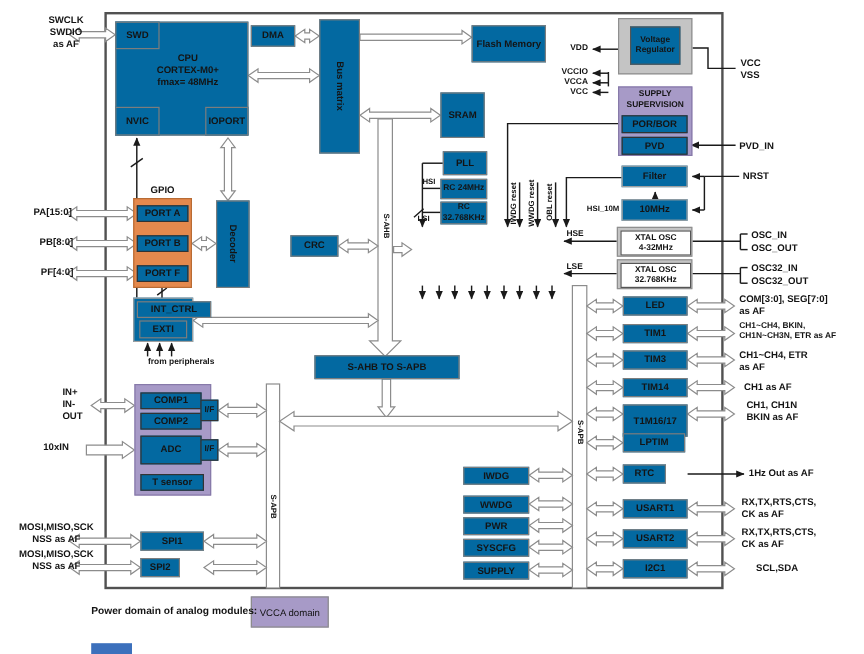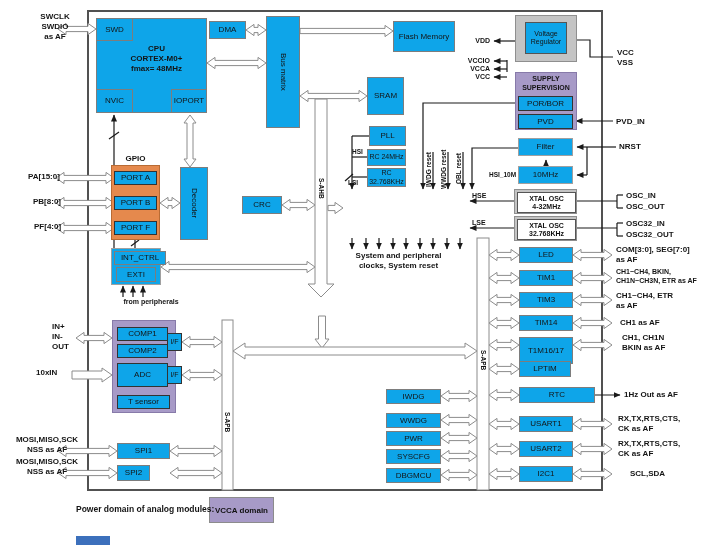--- a/index.html
+++ b/index.html
@@ -1,41 +1,41 @@
 <!DOCTYPE html>
 <html><head>
 <meta charset="utf-8">
 <style>
   html,body{margin:0;padding:0;background:#fff;}
   #stage{position:relative;width:720px;height:545px;background:#fff;overflow:hidden;
          font-family:"Liberation Sans",sans-serif;color:#111;}
   #boundary{position:absolute;left:87px;top:10px;width:516px;height:481px;
             border:2px solid #515151;box-sizing:border-box;z-index:0;}
   #wires{position:absolute;left:0;top:0;z-index:1;}
-  .blk{position:absolute;z-index:2;box-sizing:border-box;background:#0ea5e9;border:1px solid #7d7d7d;
+  .blk{position:absolute;z-index:2;box-sizing:border-box;background:#0369a1;border:1px solid #7d7d7d;
        display:flex;align-items:center;justify-content:center;text-align:center;
-       font-size:8px;font-weight:normal;line-height:1.18;white-space:pre-line;color:#141414;}
+       font-size:8px;font-weight:bold;line-height:1.18;white-space:pre-line;color:#141414;}
   .cont{position:absolute;z-index:2;box-sizing:border-box;}
   .c-orange{background:#e5894d;border:1px solid #b86b34;}
   .c-purple{background:#a79ac7;border:1px solid #877aa9;}
   .c-gray{background:#c4c4c4;border:1px solid #8f8f8f;}
   .vert{writing-mode:vertical-rl;}
   .lbl{position:absolute;z-index:3;font-size:8px;font-weight:bold;line-height:1.22;
        white-space:pre-line;color:#141414;}
   .lbl.sm{font-size:7px;}
   .lbl.tiny{font-size:6.5px;}
   .ctr{text-align:center;}
   .rlab{position:absolute;z-index:3;writing-mode:vertical-rl;transform:rotate(180deg);
         font-size:6.5px;font-weight:bold;display:flex;align-items:center;justify-content:center;}
   .vbar{position:absolute;z-index:3;writing-mode:vertical-rl;display:flex;align-items:center;
         justify-content:center;font-size:6.5px;font-weight:bold;}
   .xin{border:1px solid #555;background:#fff;width:100%;height:100%;display:flex;align-items:center;
        justify-content:center;white-space:pre-line;font-size:7px;font-weight:bold;line-height:1.12;text-align:center;}
   .legend-box{position:absolute;z-index:2;box-sizing:border-box;display:flex;align-items:center;
-       justify-content:center;font-size:8px;font-weight:bold;border:1px solid #8c8c8c;}
+       justify-content:center;font-size:8px;font-weight:normal;border:1px solid #8c8c8c;}
   .sw-vcca{background:#a79ac7;} .sw-vcc{background:#c4c4c4;} .sw-vccio{background:#ec974e;}
   #bluestrip{position:absolute;left:76px;top:536px;width:34px;height:9px;background:#3c70bc;z-index:2;}
 </style>
 </head>
 <body>
 
 <div id="stage">
   <div id="boundary"></div>
 
   <svg id="wires" width="720" height="545" viewBox="0 0 720 545">
@@ -158,59 +158,58 @@
   <div class="blk vert" style="left:266px;top:16px;width:34px;height:112px">Bus matrix</div>
   <div class="blk" style="left:393px;top:21px;width:62px;height:31px">Flash Memory</div>
   <div class="blk" style="left:367px;top:77px;width:37px;height:38px">SRAM</div>
 
   <div class="blk" style="left:369px;top:126px;width:37px;height:20px">PLL</div>
   <div class="blk" style="left:367px;top:149px;width:39px;height:17px;font-size:7px">RC 24MHz</div>
   <div class="blk" style="left:367px;top:168px;width:39px;height:19px;font-size:7px">RC
 32.768KHz</div>
   <div class="lbl tiny" style="left:352px;top:148px">HSI</div>
   <div class="lbl tiny" style="left:348px;top:179px">LSI</div>
-  <div class="lbl ctr" style="left:337px;top:251px;width:123px">System and peripheral
-clocks, System reset</div>
   <div class="rlab" style="left:424px;top:148px;width:9px;height:42px">IWDG reset</div>
   <div class="rlab" style="left:439px;top:148px;width:9px;height:42px">WWDG reset</div>
   <div class="rlab" style="left:454px;top:148px;width:9px;height:42px">OBL reset</div>
   <div class="lbl sm" style="left:472px;top:192px">HSE</div>
   <div class="lbl sm" style="left:472px;top:219px">LSE</div>
   <div class="blk" style="left:242px;top:196px;width:40px;height:18px">CRC</div>
   <div class="vbar" style="left:315px;top:158px;width:13px;height:60px">S-AHB</div>
+  <div class="blk" style="left:262px;top:296px;width:121px;height:20px">S-AHB TO S-APB</div>
   <div class="vbar" style="left:222px;top:396px;width:11px;height:52px">S-APB</div>
   <div class="vbar" style="left:477px;top:333px;width:12px;height:55px">S-APB</div>
 
   <div class="lbl ctr" style="left:111px;top:154px;width:49px">GPIO</div>
   <div class="cont c-orange" style="left:111px;top:165px;width:49px;height:75px"></div>
   <div class="blk" style="left:114px;top:171px;width:43px;height:14px;border-color:#333">PORT A</div>
   <div class="blk" style="left:114px;top:196px;width:43px;height:14px;border-color:#333">PORT B</div>
   <div class="blk" style="left:114px;top:221px;width:43px;height:14px;border-color:#333">PORT F</div>
   <div class="blk vert" style="left:180px;top:167px;width:28px;height:73px">Decoder</div>
   <div class="blk" style="left:111px;top:248px;width:50px;height:37px;border-color:#a0a0a0"></div>
-  <div class="blk" style="left:114px;top:251px;width:52px;height:14px">INT_CTRL</div>
+  <div class="blk" style="left:114px;top:251px;width:62px;height:14px">INT_CTRL</div>
   <div class="blk" style="left:116px;top:267px;width:40px;height:15px">EXTI</div>
   <div class="lbl sm ctr" style="left:110px;top:298px;width:82px">from peripherals</div>
 
   <div class="cont c-purple" style="left:112px;top:320px;width:64px;height:93px"></div>
   <div class="blk" style="left:117px;top:327px;width:51px;height:14px;border-color:#333">COMP1</div>
   <div class="blk" style="left:117px;top:344px;width:51px;height:14px;border-color:#333">COMP2</div>
   <div class="blk" style="left:167px;top:333px;width:15px;height:18px;font-size:7px;border-color:#333">I/F</div>
   <div class="blk" style="left:117px;top:363px;width:51px;height:24px;border-color:#333">ADC</div>
   <div class="blk" style="left:167px;top:366px;width:15px;height:18px;font-size:7px;border-color:#333">I/F</div>
   <div class="blk" style="left:117px;top:395px;width:53px;height:14px;border-color:#333">T sensor</div>
 
   <div class="blk" style="left:117px;top:443px;width:53px;height:16px">SPI1</div>
   <div class="blk" style="left:117px;top:465px;width:33px;height:16px">SPI2</div>
 
   <div class="blk" style="left:386px;top:389px;width:55px;height:15px">IWDG</div>
   <div class="blk" style="left:386px;top:413px;width:55px;height:15px">WWDG</div>
   <div class="blk" style="left:386px;top:431px;width:55px;height:15px">PWR</div>
   <div class="blk" style="left:386px;top:449px;width:55px;height:15px">SYSCFG</div>
-  <div class="blk" style="left:386px;top:468px;width:55px;height:15px">DBGMCU</div>
+  <div class="blk" style="left:386px;top:468px;width:55px;height:15px">SUPPLY</div>
 
   <div class="cont c-gray" style="left:515px;top:15px;width:62px;height:47px"></div>
   <div class="blk sm" style="left:525px;top:22px;width:42px;height:32px;font-size:7px;border-color:#555">Voltage
 Regulator</div>
   <div class="cont c-purple" style="left:515px;top:72px;width:62px;height:58px"></div>
   <div class="lbl sm ctr" style="left:516px;top:75px;width:60px">SUPPLY
 SUPERVISION</div>
   <div class="blk" style="left:518px;top:96px;width:55px;height:15px;border-color:#333">POR/BOR</div>
   <div class="blk" style="left:518px;top:114px;width:55px;height:15px;border-color:#333">PVD</div>
   <div class="blk" style="left:518px;top:138px;width:55px;height:18px;border-color:#a0a0a0">Filter</div>
@@ -224,21 +223,21 @@
     <div class="xin">XTAL OSC
 32.768KHz</div>
   </div>
 
   <div class="blk" style="left:519px;top:247px;width:54px;height:16px">LED</div>
   <div class="blk" style="left:519px;top:270px;width:54px;height:16px">TIM1</div>
   <div class="blk" style="left:519px;top:292px;width:54px;height:16px">TIM3</div>
   <div class="blk" style="left:519px;top:315px;width:54px;height:16px">TIM14</div>
   <div class="blk" style="left:519px;top:337px;width:54px;height:27px">T1M16/17</div>
   <div class="blk" style="left:519px;top:361px;width:52px;height:16px">LPTIM</div>
-  <div class="blk" style="left:519px;top:387px;width:76px;height:16px">RTC</div>
+  <div class="blk" style="left:519px;top:387px;width:36px;height:16px">RTC</div>
   <div class="blk" style="left:519px;top:416px;width:54px;height:16px">USART1</div>
   <div class="blk" style="left:519px;top:441px;width:54px;height:16px">USART2</div>
   <div class="blk" style="left:519px;top:466px;width:54px;height:16px">I2C1</div>
 
   <div class="lbl ctr" style="left:28px;top:12px;width:54px">SWCLK
 SWDIO
 as AF</div>
   <div class="lbl" style="left:28px;top:172px">PA[15:0]</div>
   <div class="lbl" style="left:33px;top:197px">PB[8:0]</div>
   <div class="lbl" style="left:34px;top:222px">PF[4:0]</div>

